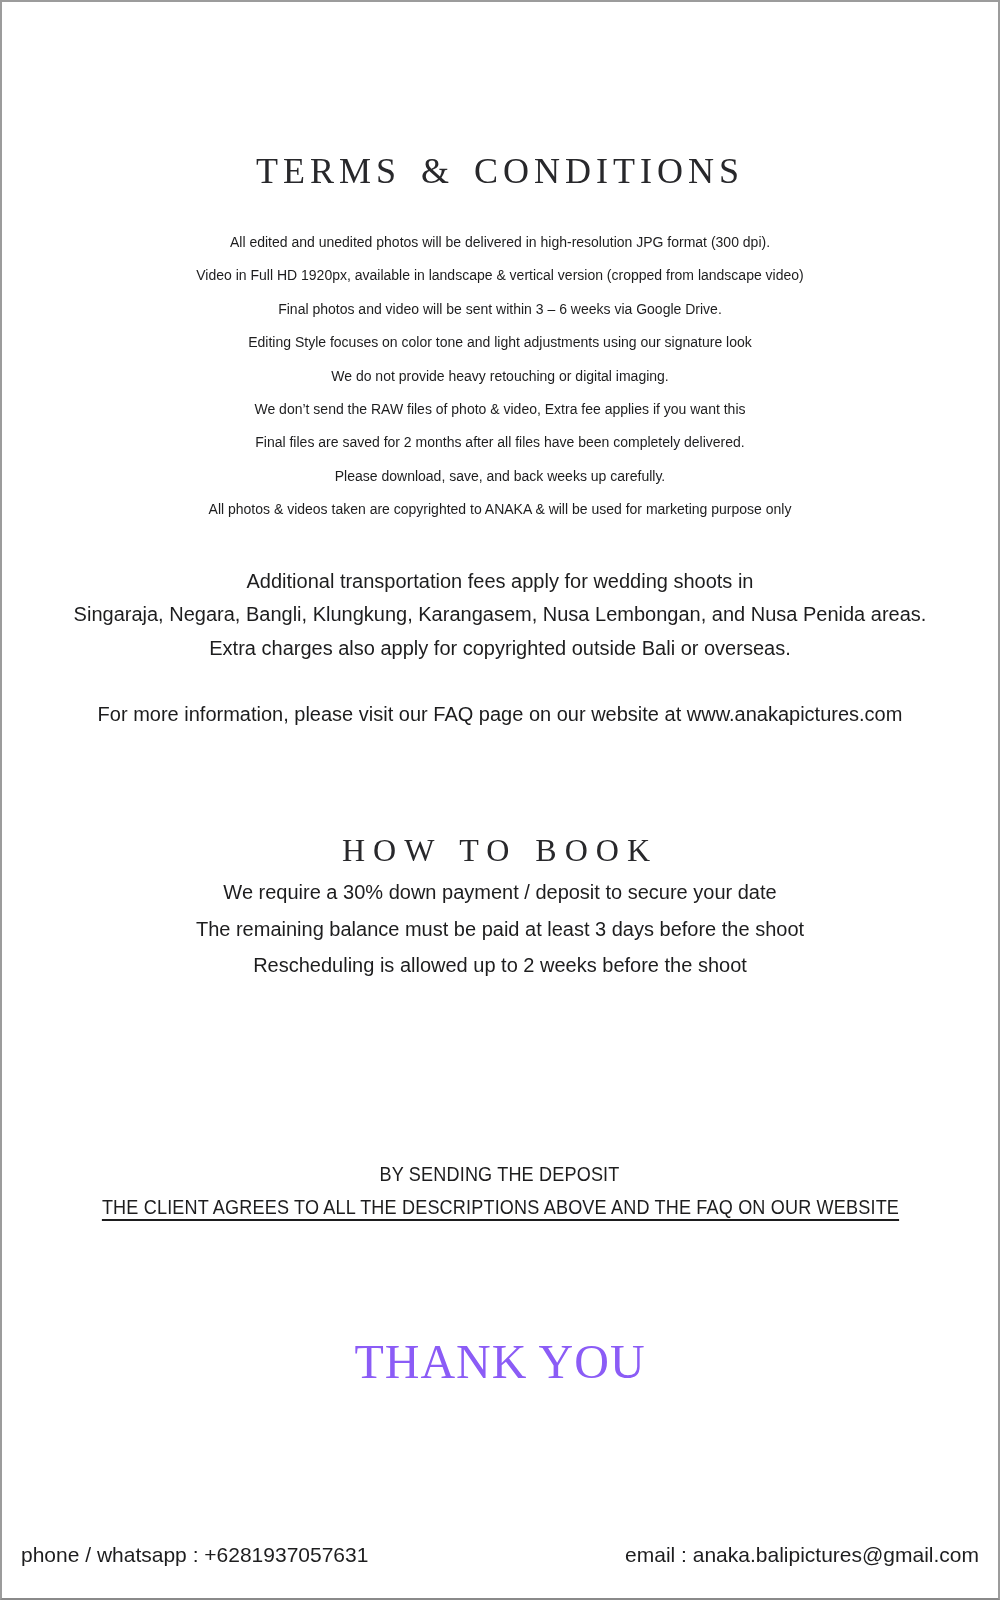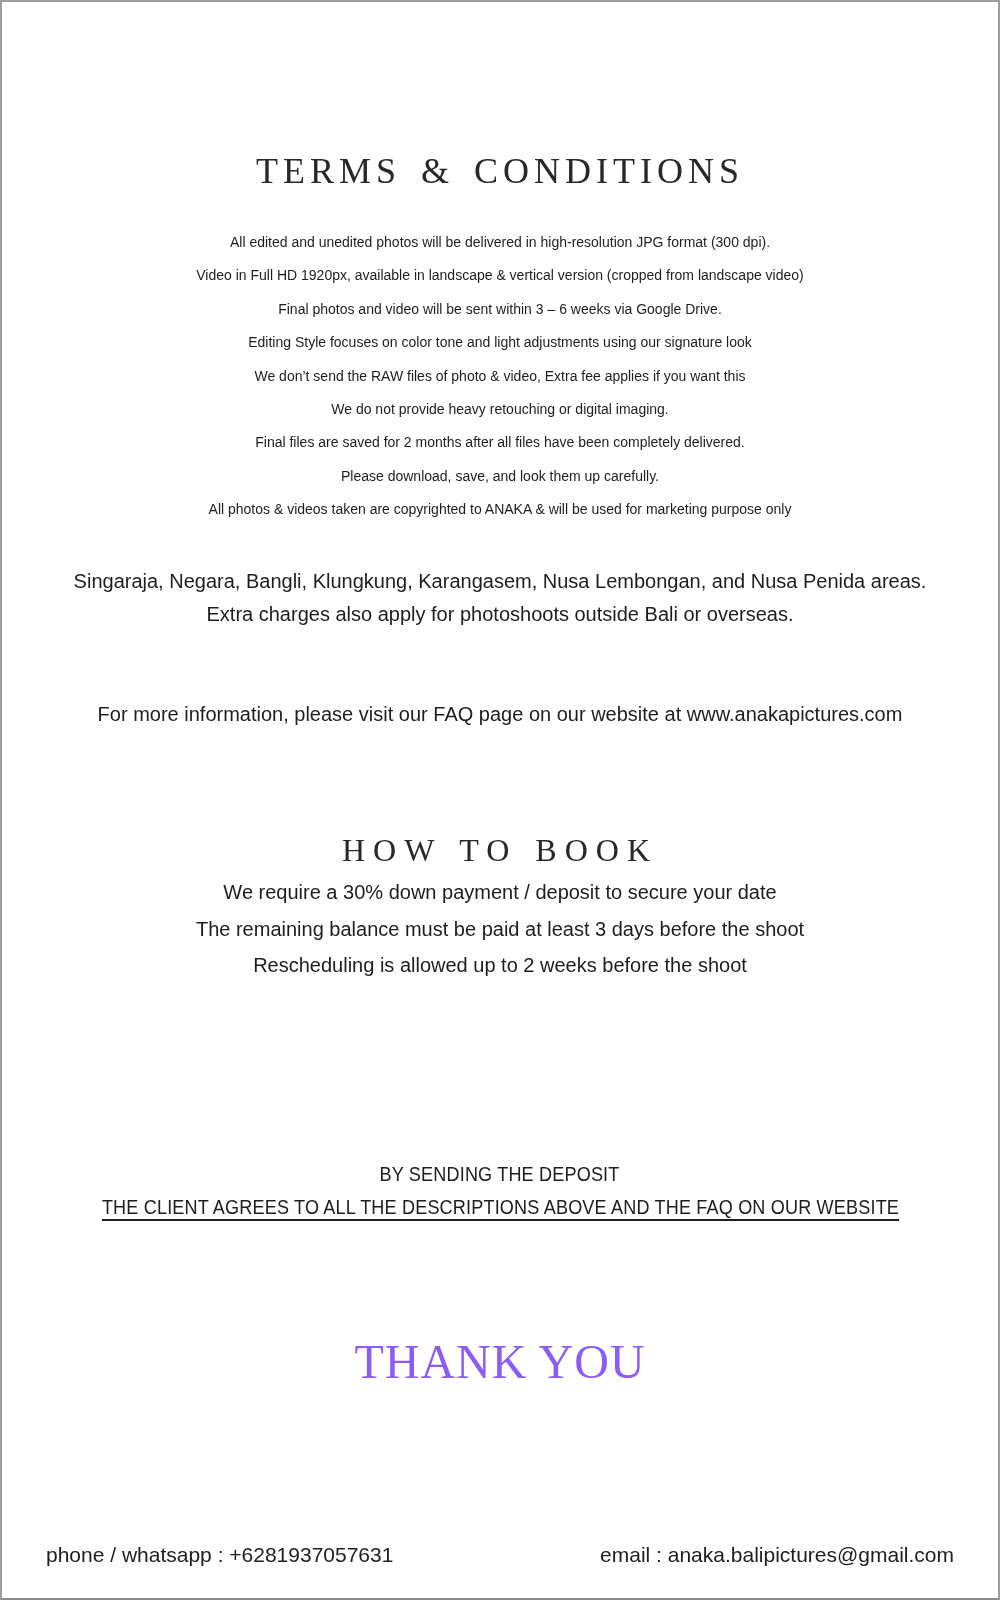--- a/index.html
+++ b/index.html
@@ -36,49 +36,50 @@
     font-family: "Liberation Serif", "DejaVu Serif", serif;
     font-size: 48px;
     line-height: 58px;
     letter-spacing: 1px;
     color: #8b5cf6;
   }
   .footer {
     position: absolute;
     top: 1538px;
     left: 0; right: 0;
-    padding: 0 44px;
+    padding: 0 19px;
     display: flex;
     justify-content: space-between;
     font-size: 21px;
     line-height: 30px;
   }
 </style>
 </head>
 <body>
 
 <div class="page">
 
   <h1 class="block serif-heading t1">TERMS &amp; CONDITIONS</h1>
 
   <div class="block p1">
     <div>All edited and unedited photos will be delivered in high-resolution JPG format (300 dpi).</div>
     <div>Video in Full HD 1920px, available in landscape &amp; vertical version (cropped from landscape video)</div>
     <div>Final photos and video will be sent within 3 – 6 weeks via Google Drive.</div>
     <div>Editing Style focuses on color tone and light adjustments using our signature look</div>
+    <div>We do not provide heavy retouching or digital imaging.</div>
     <div>We don’t send the RAW files of photo &amp; video, Extra fee applies if you want this</div>
-    <div>We do not provide heavy retouching or digital imaging.</div>
     <div>Final files are saved for 2 months after all files have been completely delivered.</div>
-    <div>Please download, save, and look them up carefully.</div>
+    <div>Please download, save, and back weeks up carefully.</div>
     <div>All photos &amp; videos taken are copyrighted to ANAKA &amp; will be used for marketing purpose only</div>
   </div>
 
   <div class="block p2">
+    <div>Additional transportation fees apply for wedding shoots in</div>
     <div>Singaraja, Negara, Bangli, Klungkung, Karangasem, Nusa Lembongan, and Nusa Penida areas.</div>
-    <div>Extra charges also apply for photoshoots outside Bali or overseas.</div>
+    <div>Extra charges also apply for copyrighted outside Bali or overseas.</div>
   </div>
 
   <div class="block p3">For more information, please visit our FAQ page on our website at www.anakapictures.com</div>
 
   <h2 class="block serif-heading t2">HOW TO BOOK</h2>
 
   <div class="block p4">
     <div>We require a 30% down payment / deposit to secure your date</div>
     <div>The remaining balance must be paid at least 3 days before the shoot</div>
     <div>Rescheduling is allowed up to 2 weeks before the shoot</div>

